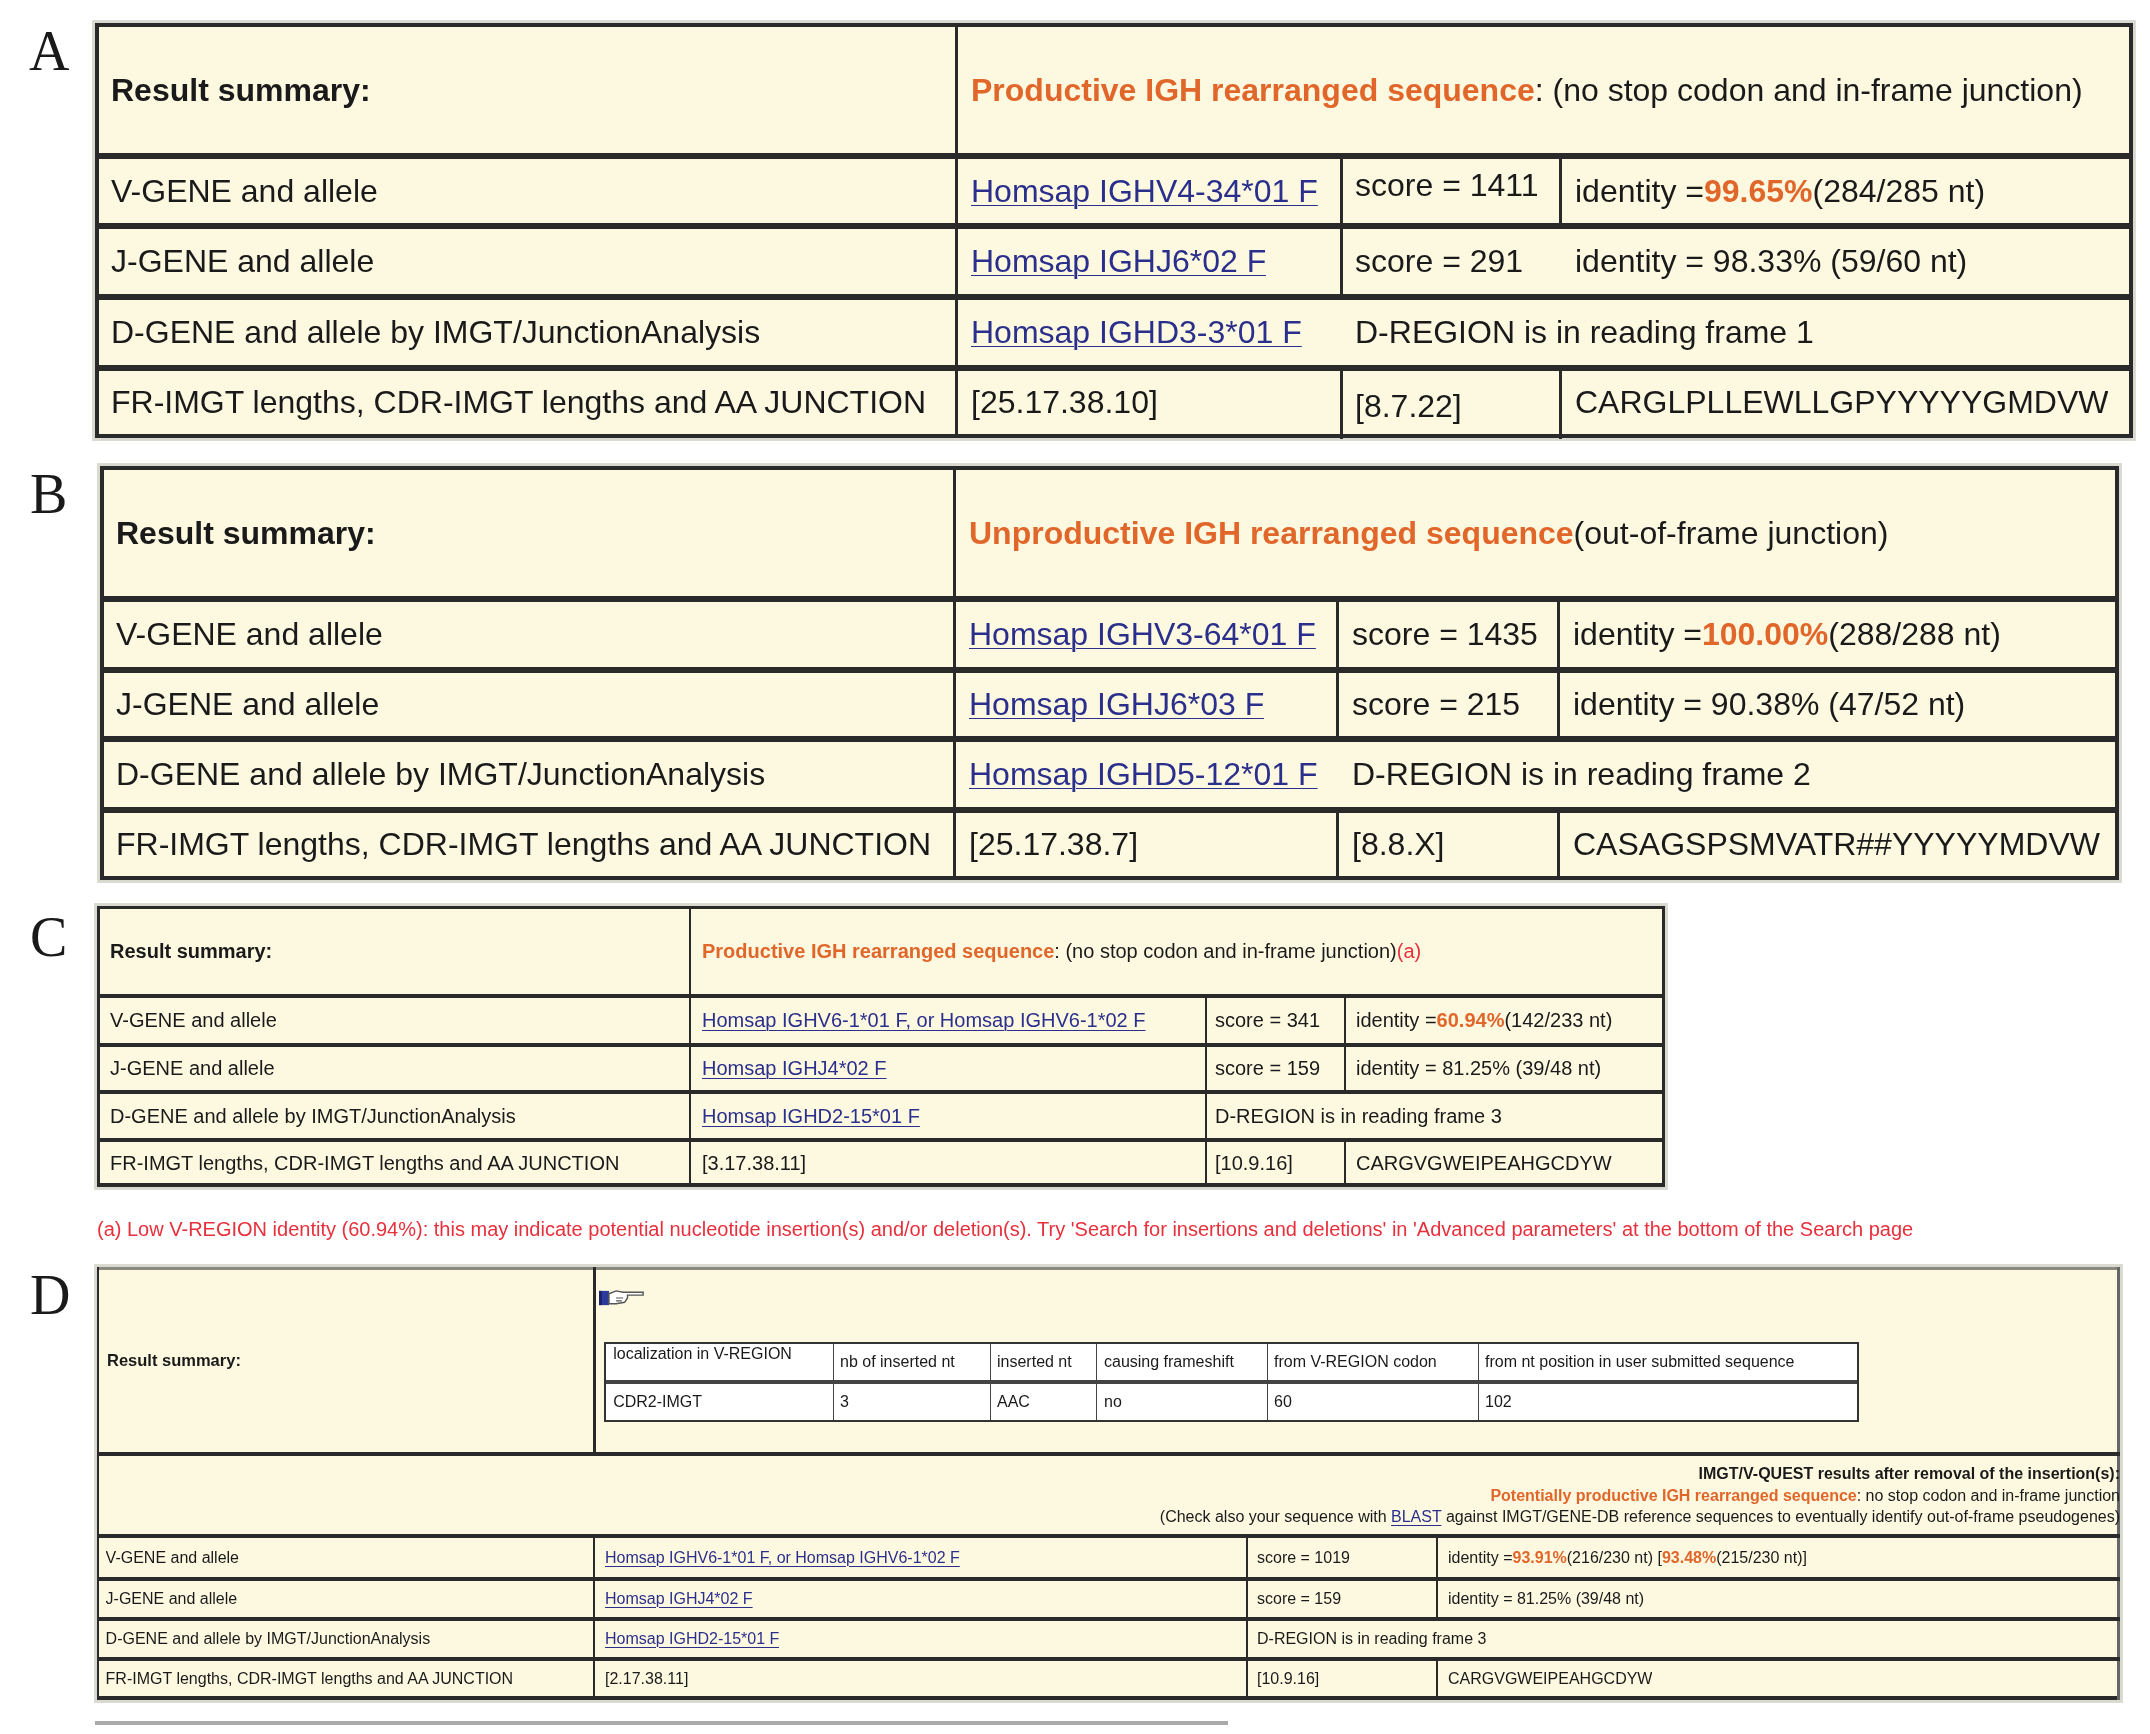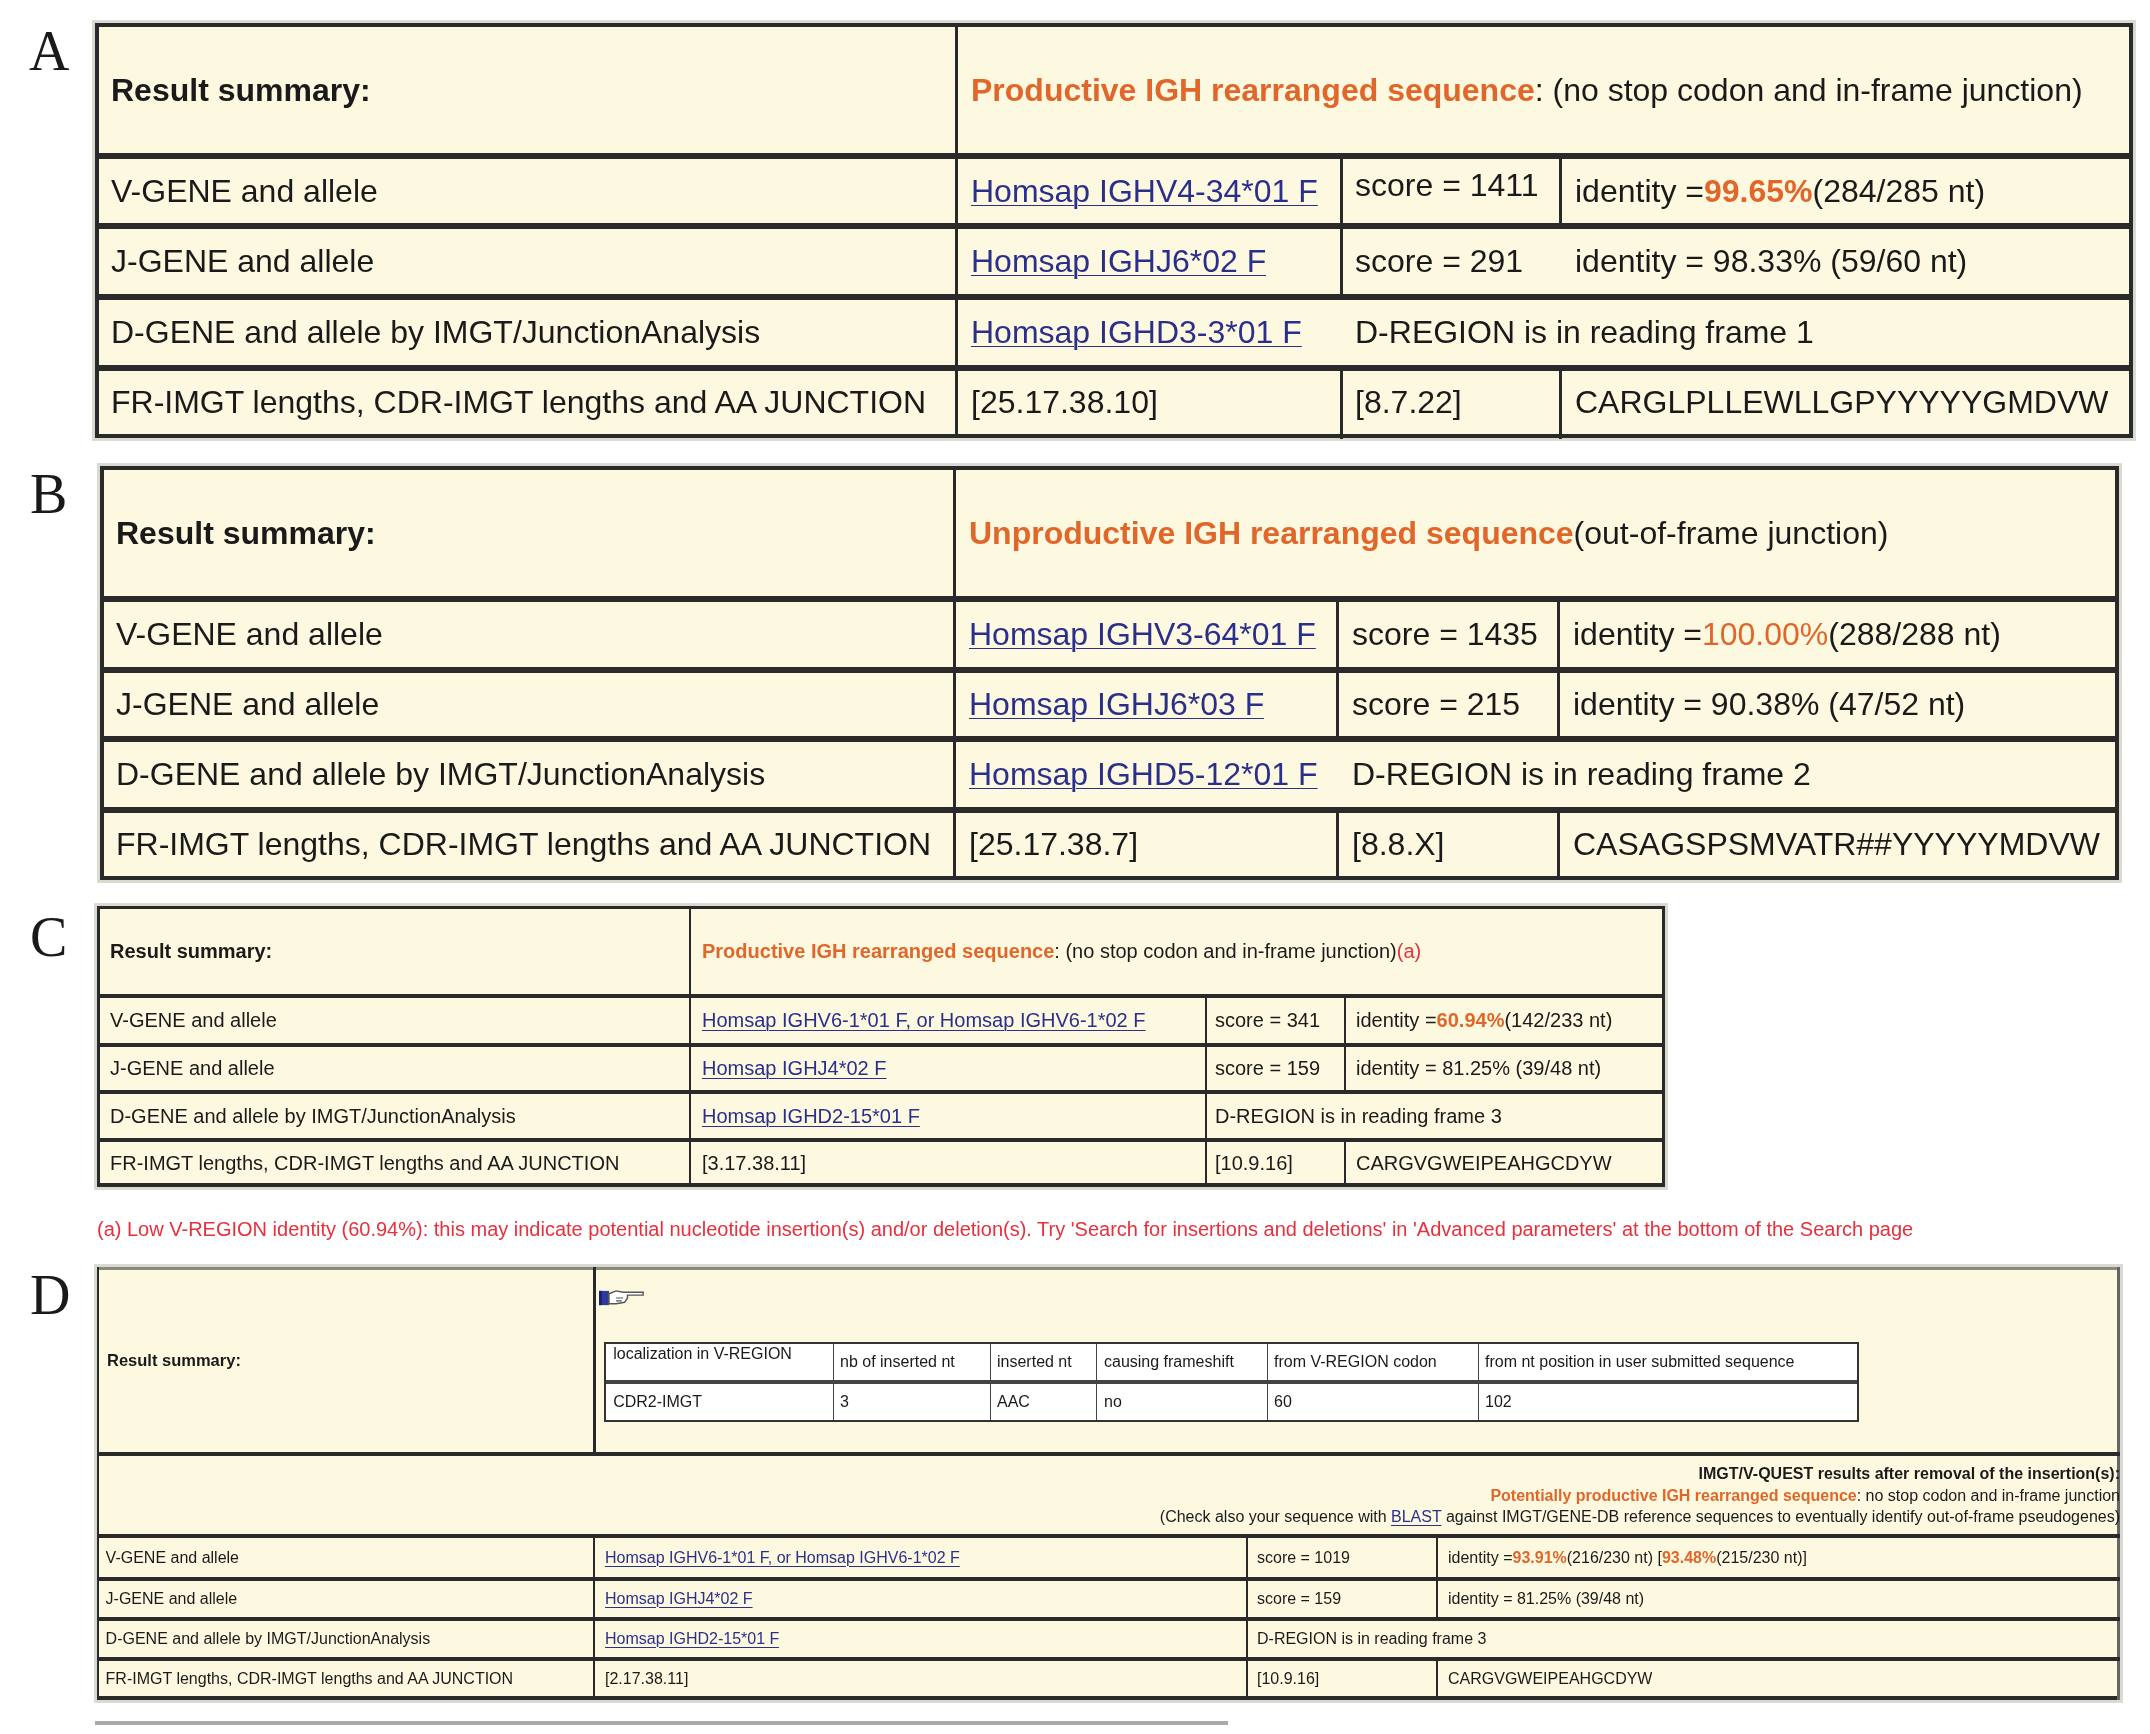--- a/index.html
+++ b/index.html
@@ -69,21 +69,21 @@
   <div class="cell fA" style="left:1480px;top:206px;height:65px;">identity = 98.33% (59/60 nt)</div>
 
   <div class="cell fA" style="left:16px;top:277px;height:65px;">D-GENE and allele by IMGT/JunctionAnalysis</div>
   <div class="cell fA" style="left:876px;top:277px;height:65px;">
       <a class="lnk">Homsap IGHD3-3*01 F</a>
     </div>
   <div class="cell fA" style="left:1260px;top:277px;height:65px;">D-REGION is in reading frame 1</div>
 
   <div class="cell fA" style="left:16px;top:348px;height:63px;">FR-IMGT lengths, CDR-IMGT lengths and AA JUNCTION</div>
   <div class="cell fA" style="left:876px;top:348px;height:63px;">[25.17.38.10]</div>
-  <div class="cell fA" style="left:1260px;top:348px;height:63px;">[8.7.22]</div>
+  <div class="cell fA" style="left:1260px;top:348px;height:70px;">[8.7.22]</div>
   <div class="cell fA" style="left:1480px;top:348px;height:63px;">CARGLPLLEWLLGPYYYYYGMDVW</div>
 </div>
 
 <div class="panel-label" style="left:30px;top:466px;">B</div>
 <div class="tbl" style="left:100px;top:466px;width:2019px;height:414px;">
   <div class="hl" style="left:0;top:0;width:100%;height:4.3px;"></div>
   <div class="hl" style="left:0;bottom:0;width:100%;height:4.3px;"></div>
   <div class="vl" style="left:0;top:0;width:4.3px;height:100%;"></div>
   <div class="vl" style="right:0;top:0;width:4.3px;height:100%;"></div>
   <div class="hl" style="left:0;top:130px;width:100%;height:5.7px;"></div>
@@ -103,21 +103,21 @@
       <span> (out-of-frame junction)</span>
   </div>
 
   <div class="cell fA" style="left:16px;top:136px;height:65px;">V-GENE and allele</div>
   <div class="cell fA" style="left:869px;top:136px;height:65px;">
       <a class="lnk">Homsap IGHV3-64*01 F</a>
     </div>
   <div class="cell fA" style="left:1252px;top:136px;height:65px;">score = 1435</div>
   <div class="cell fA" style="left:1473px;top:136px;height:65px;">
     <span>identity = </span>
-      <span class="orange" style="font-weight:normal;">100.00%</span>
+      <span class="orange" style="font-weight:bold;">100.00%</span>
       <span> (288/288 nt)</span>
   </div>
 
   <div class="cell fA" style="left:16px;top:206px;height:64px;">J-GENE and allele</div>
   <div class="cell fA" style="left:869px;top:206px;height:64px;">
       <a class="lnk">Homsap IGHJ6*03 F</a>
     </div>
   <div class="cell fA" style="left:1252px;top:206px;height:64px;">score = 215</div>
   <div class="cell fA" style="left:1473px;top:206px;height:64px;">identity = 90.38% (47/52 nt)</div>
 

